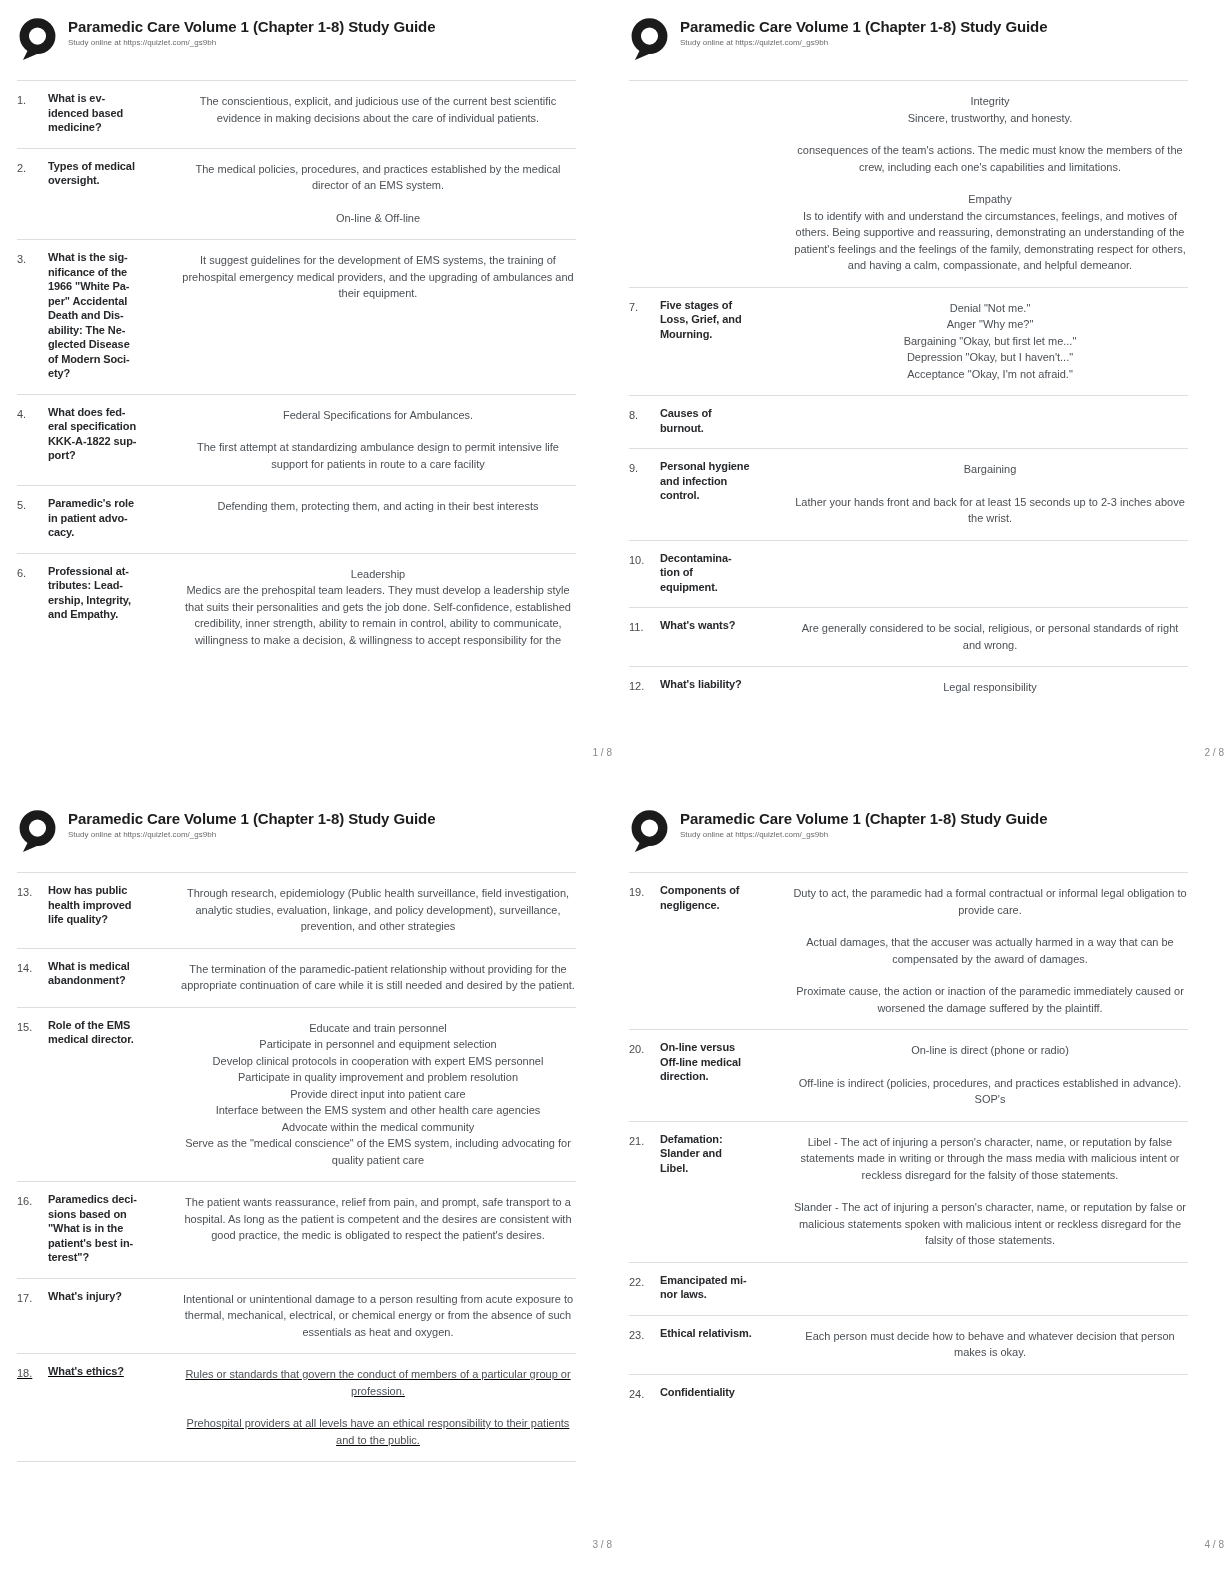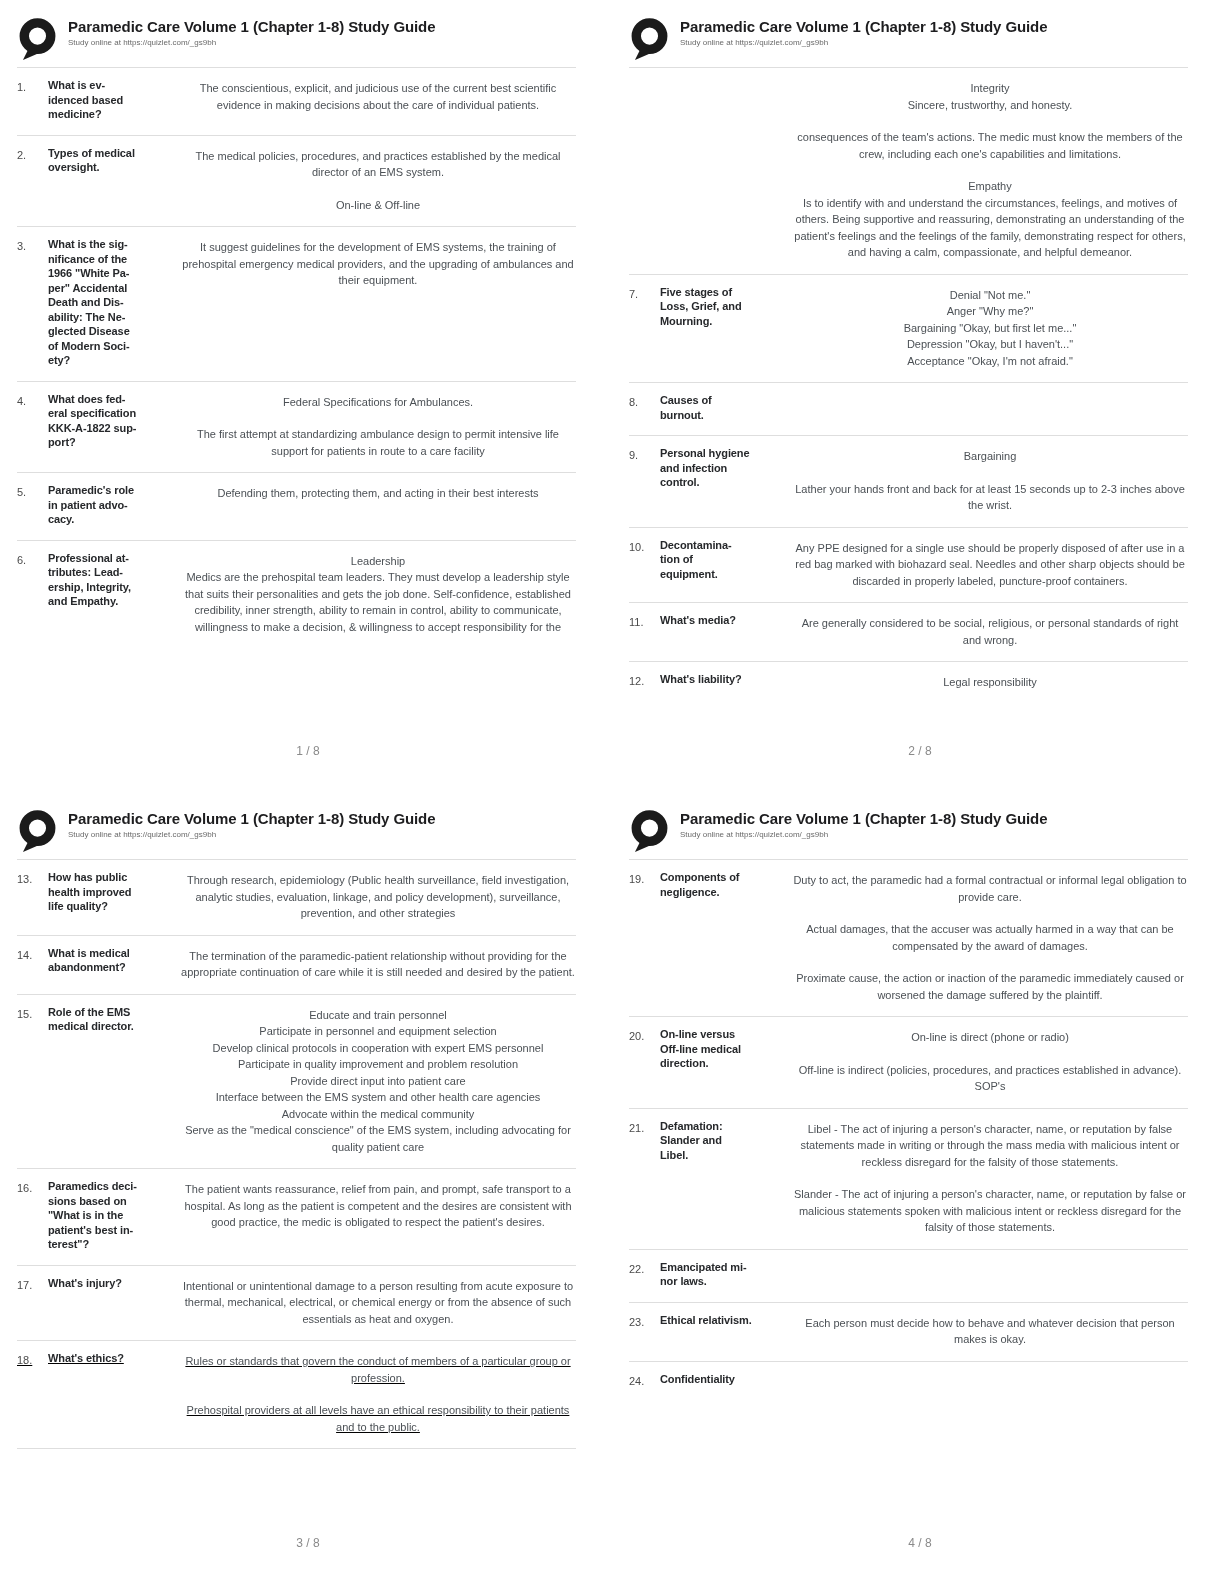--- a/index.html
+++ b/index.html
@@ -18,21 +18,21 @@
   .sheet{
     width:1224px;height:1584px;background:#fff;
     display:grid;grid-template-columns:612px 612px;grid-template-rows:792px 792px;
   }
   .page{
     position:relative;width:612px;height:792px;
     padding:16px 36px 0 17px;overflow:hidden;background:#fff;
   }
   .page-header{
     display:flex;align-items:flex-start;gap:10px;
-    padding-bottom:5px;border-bottom:1px solid var(--rule);
+    padding-bottom:18px;border-bottom:1px solid var(--rule);
   }
   .logo{width:41px;height:45px;flex:none;color:var(--logo);margin-top:1px;}
   .header-text{padding-top:2px;}
   .title{
     font-size:15px;font-weight:bold;color:var(--title);
     letter-spacing:-0.1px;margin:0 0 2px 0;line-height:1.2;
   }
   .subtitle{font-size:8px;color:var(--subtitle);line-height:1.2;}
   .qa-list{width:100%;}
   .qa-row{
@@ -49,21 +49,21 @@
   .qa-term{
     width:120px;flex:none;margin-right:12px;
     font-size:11px;font-weight:bold;color:var(--text-term);
     line-height:1.32;white-space:pre-line;letter-spacing:-0.1px;
   }
   .qa-def{flex:1;font-size:11px;color:var(--text-def);line-height:1.5;padding-top:2px;text-align:center;}
   .qa-def p{margin:0 0 16px 0;white-space:pre-line;}
   .qa-def p:last-child{margin-bottom:0;}
   .page-footer{
     position:absolute;bottom:34px;left:4px;right:0;
-    text-align:center;font-size:12px;color:var(--footer);
+    text-align:right;font-size:10px;color:var(--footer);
   }
 </style>
 </head>
 <body>
 
 <div class="sheet">
 
   <section class="page">
     <div class="page-header">
       <svg class="logo" viewBox="0 0 48 52" aria-hidden="true">
@@ -194,27 +194,24 @@
           <div class="qa-def">
             <p class="qa-p">Bargaining</p>
             <p class="qa-p">Lather your hands front and back for at least 15 seconds up to 2-3 inches above the wrist.</p>
           </div>
         </div>
         <div class="qa-row">
           <span class="qa-num">10.</span>
           <div class="qa-term">Decontamina-
 tion of
 equipment.</div>
-          <div class="qa-def">
-            <p class="qa-p">Any PPE designed for a single use should be properly disposed of after use in a red bag marked with biohazard seal. Needles and other sharp objects should be discarded in properly labeled, puncture-proof containers.</p>
-          </div>
         </div>
         <div class="qa-row">
           <span class="qa-num">11.</span>
-          <div class="qa-term">What's media?</div>
+          <div class="qa-term">What's wants?</div>
           <div class="qa-def">
             <p class="qa-p">Are generally considered to be social, religious, or personal standards of right and wrong.</p>
           </div>
         </div>
         <div class="qa-row">
           <span class="qa-num">12.</span>
           <div class="qa-term">What's liability?</div>
           <div class="qa-def">
             <p class="qa-p">Legal responsibility</p>
           </div>

